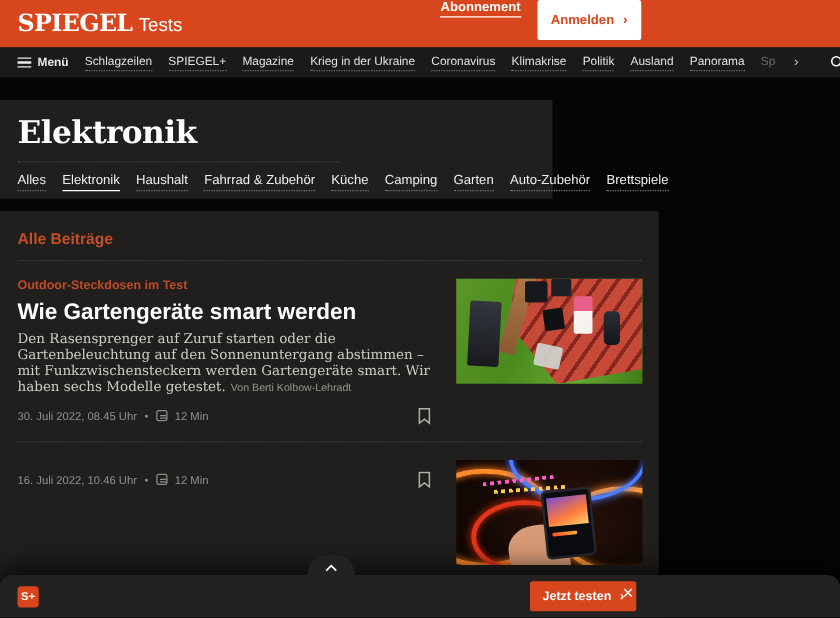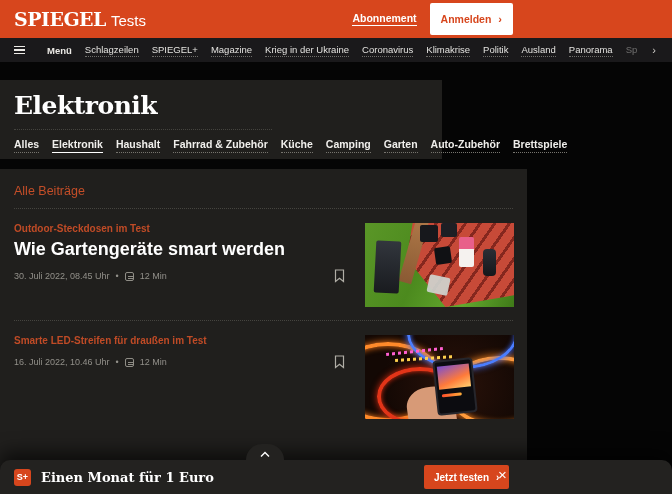--- a/index.html
+++ b/index.html
@@ -6,54 +6,54 @@
   body { background:#000; }
   .screen { position:relative; width:672px; height:494px; background:#050505; overflow:hidden;
             font-family:"Liberation Sans", sans-serif; }
 
   
   .topbar { position:absolute; top:0; left:0; right:0; height:38px; background:#d7461d;
             display:flex; align-items:center; padding:0 14px; }
   .logo-spiegel { font-family:"DejaVu Serif", serif; font-weight:bold; font-size:19px;
                   color:#fff; letter-spacing:-0.5px; }
   .logo-suffix { font-size:15px; color:#fff; margin-left:5px; font-weight:300; }
-  .topbar-right { position:absolute; right:159px; top:0; height:38px; display:flex; align-items:center; gap:13px; }
+  .topbar-right { position:absolute; right:159px; top:0; height:38px; display:flex; align-items:flex-start; gap:13px; }
   .abo-link { color:#fff; font-size:10.5px; font-weight:bold; text-decoration:none;
               border-bottom:1px solid #fff; padding-bottom:1px; cursor:pointer; }
   .anmelden-btn { background:#fff; color:#d7461d; border:none; border-radius:2px; height:23px;
                   padding:16px 11px; font-size:10.5px; font-weight:bold; display:flex; align-items:center;
                   gap:7px; cursor:pointer; font-family:"Liberation Sans",sans-serif; }
   .anmelden-btn .chev { font-size:11px; }
 
   
   .mainnav { position:absolute; top:38px; left:0; right:0; height:24px; background:#1a191b;
              display:flex; align-items:center; gap:13px; padding:0 14px; }
-  .menu-btn { display:flex; align-items:center; gap:22px; background:none; border:none;
+  .menu-btn { display:flex; align-items:center; gap:5px; background:none; border:none;
               color:#eceae6; font-size:9.5px; font-weight:bold; cursor:pointer;
               font-family:"Liberation Sans",sans-serif;justify-content:flex-end; }
   .hamburger { display:inline-block; width:11px; }
   .hamburger span { display:block; height:1.5px; background:#eceae6; margin:2px 0; }
   .nav-link { color:#e3e2df; font-size:9.5px; text-decoration:none; cursor:pointer;
               border-bottom:1px dotted #6f6e6a; padding-bottom:1px; white-space:nowrap; }
   .nav-link.faded { opacity:.4; border-bottom:none; }
   .nav-more { background:none; border:none; color:#cfcdc8; font-size:11px; cursor:pointer; padding:0 2px; }
   .search-btn { background:none; border:none; cursor:pointer; margin-left:10px; display:flex; align-items:center; }
 
   
   .head-panel { position:absolute; top:80px; left:0; width:442px; height:79px; background:#201f1d; }
   .page-title { font-family:"DejaVu Serif", serif; font-weight:bold; font-size:25px; color:#fff;
                 margin:11px 0 0 14px; letter-spacing:-0.5px; }
   .dotted-div { border-top:1px dotted #45443f; width:258px; margin:9px 0 0 14px; }
   .tabs { display:flex; gap:13px; margin:8px 0 0 14px; }
   .tab { color:#f0efec; font-size:10.5px; text-decoration:none; cursor:pointer;
-         border-bottom:1px dotted #76746e; padding-bottom:2px; white-space:nowrap;font-weight:bold; }
+         border-bottom:1px dotted #76746e; padding-bottom:2px; white-space:nowrap; }
   .tab.active { border-bottom:1px solid #fff; }
 
   .articles-panel { position:absolute; top:169px; left:0; width:527px; height:325px; background:#201f1d; }
-  .section-title { color:#c44e28; font-size:12.5px; font-weight:normal; margin:15px 0 0 14px; }
+  .section-title { color:#c44e28; font-size:12.5px; font-weight:bold; margin:15px 0 0 14px; }
   .divider { border-top:1px dotted #45443f; margin:10px 0 0 14px; width:499px; }
 
   .teaser { display:flex; padding:14px 0 0 14px; }
   .teaser-text { width:341px; flex:none; }
   .kicker { display:block; color:#c04b26; font-size:10px; font-weight:bold; cursor:pointer; text-decoration:none; }
   .art-title { margin-top:4px; }
   .art-title a { color:#fff; font-size:18px; font-weight:bold; text-decoration:none; cursor:pointer; }
   .body-text { margin-top:5px; font-family:"DejaVu Serif","Liberation Serif",serif;
                font-size:10.8px; line-height:1.2; color:#cfccc4; }
   .author { font-family:"Liberation Sans",sans-serif; font-size:8.5px; color:#97948c; margin-left:4px; }
@@ -178,20 +178,21 @@
   </section>
 
   <section class="articles-panel">
     <h2 class="section-title">Alle Beiträge</h2>
     <div class="divider"></div>
 
     <article class="teaser">
       <div class="teaser-text">
         <a class="kicker">Outdoor-Steckdosen im Test</a>
         <h3 class="art-title"><a>Wie Gartengeräte smart werden</a></h3>
+        <p class="body-text"><span>Den Rasensprenger auf Zuruf starten oder die Gartenbeleuchtung auf den Sonnenuntergang abstimmen – mit Funkzwischensteckern werden Gartengeräte smart. Wir haben sechs Modelle getestet.</span><span class="author">Von Berti Kolbow-Lehradt</span></p>
         <div class="meta">
           <span>30. Juli 2022, 08.45 Uhr</span>
           <span>•</span>
           <span class="rt-icon"></span>
           <span>12 Min</span>
           <span class="bookmark">
             <svg width="11" height="14" viewBox="0 0 11 14">
                 <path d="M1.5 1h8v11.5l-4-3.2-4 3.2z" fill="none" stroke="#b0aea6" stroke-width="1.2"></path>
               </svg>
           </span>
@@ -207,21 +208,20 @@
         <div class="dev d5"></div>
         <div class="dev d6"></div>
         <div class="dev d7"></div>
       </div>
     </article>
 
     <div class="divider" style="margin-top:13px;"></div>
 
     <article class="teaser">
       <div class="teaser-text">
-        <a class="kicker">Smarte LED-Streifen für draußen im Test</a>
         <div class="meta">
           <span>16. Juli 2022, 10.46 Uhr</span>
           <span>•</span>
           <span class="rt-icon"></span>
           <span>12 Min</span>
           <span class="bookmark">
             <svg width="11" height="14" viewBox="0 0 11 14">
                 <path d="M1.5 1h8v11.5l-4-3.2-4 3.2z" fill="none" stroke="#b0aea6" stroke-width="1.2"></path>
               </svg>
           </span>
@@ -244,21 +244,20 @@
 
   </section>
 
   <div class="banner">
     <div class="notch">
       <svg width="10" height="7" viewBox="0 0 10 7" style="margin-bottom:2px;">
           <polyline points="1,5.5 5,1.5 9,5.5" fill="none" stroke="#fff" stroke-width="1.4"></polyline>
         </svg>
     </div>
     <span class="splus-badge">S+</span>
-    <span class="banner-text">Einen Monat für 1 Euro</span>
     <button class="banner-cta">
       <span>Jetzt testen</span>
       <span>›</span>
     </button>
     <button class="banner-close">×</button>
   </div>
 
 </div>
 
 </body></html>

